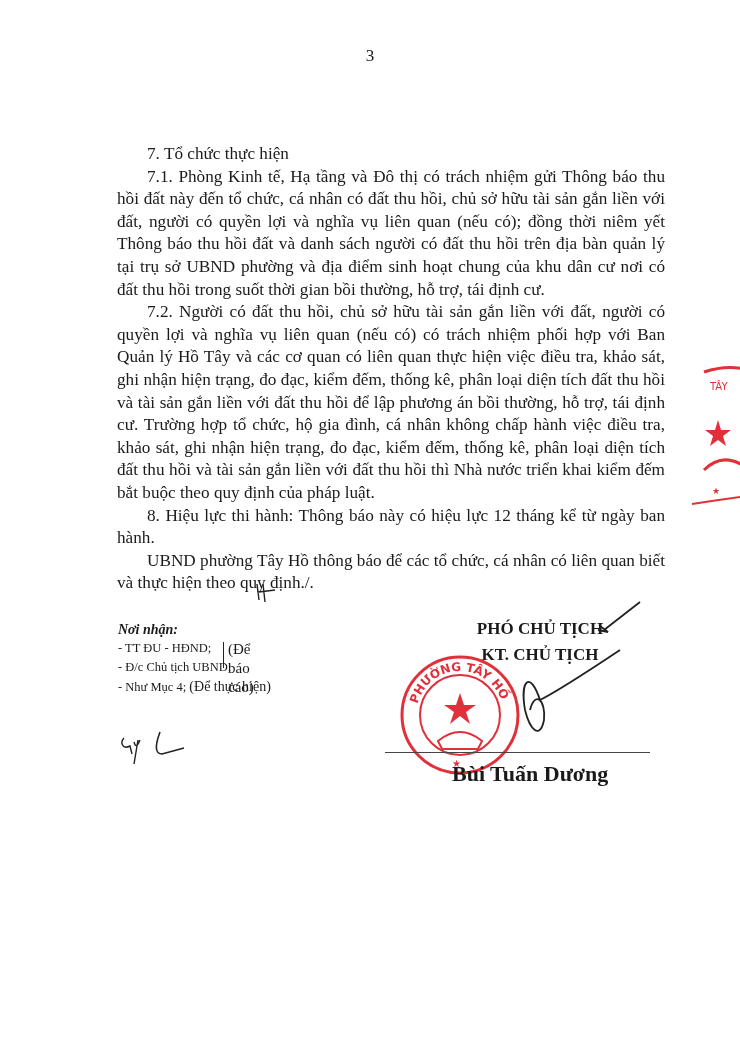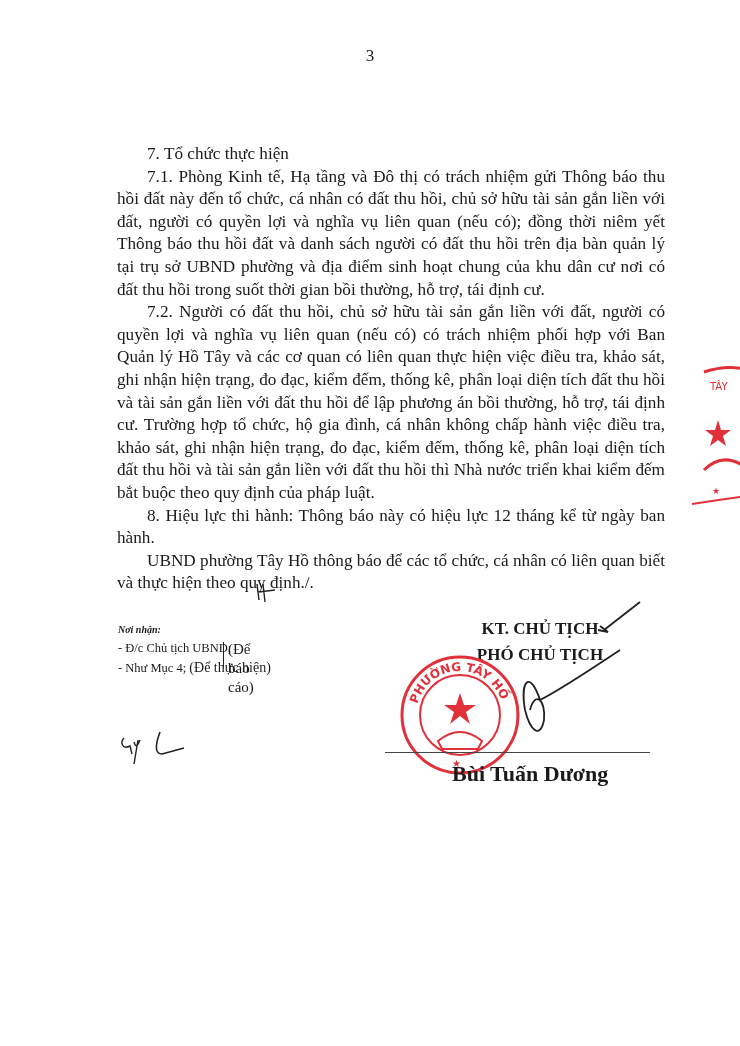--- a/index.html
+++ b/index.html
@@ -3,21 +3,21 @@
 <meta charset="utf-8">
 <style>
   html, body { margin: 0; padding: 0; background: #ffffff; }
   body { width: 740px; height: 1046px; position: relative; overflow: hidden;
          font-family: "Liberation Serif", "DejaVu Serif", serif; color: #1a1a1a; }
   .page-number { position: absolute; top: 46px; left: 0; width: 740px; text-align: center; font-size: 17px; }
   .body-text { position: absolute; left: 117px; top: 97px; width: 548px; font-size: 17.2px; line-height: 22.6px; text-align: justify; margin-top: 46px; }
   .body-text p { margin: 0; }
   .indent { text-indent: 30px; }
   .recipients { position: absolute; left: 118px; top: 620px; font-size: 12.5px; line-height: 19px; }
-  .recipients .title { font-weight: bold; font-style: italic; font-size: 10px; }
+  .recipients .title { font-weight: bold; font-style: italic; font-size: 14px; }
   .recipients .small { font-size: 14px; }
   .bracket { display: inline-block; border-left: 1.2px solid #222; height: 26px; vertical-align: top; position: absolute; left: 105px; top: 22px; }
   .bracket-note { position: absolute; left: 110px; top: 20px; font-size: 15px; }
   .signature-block { position: absolute; left: 440px; top: 616px; width: 200px; text-align: center; font-weight: bold; font-size: 17px; line-height: 26px; }
   .signer { position: absolute; left: 452px; top: 761px; font-weight: bold; font-size: 22px; }
   .stamp { position: absolute; left: 398px; top: 653px; width: 125px; height: 125px; }
   .edge-stamp { position: absolute; left: 688px; top: 360px; width: 52px; height: 150px; }
   .scribble { position: absolute; }
   .rule { position: absolute; left: 385px; top: 752px; width: 265px; border-top: 1px solid #444; }
 </style>
@@ -29,38 +29,39 @@
 <div class="body-text">
   <p class="indent">7. Tổ chức thực hiện</p>
   <p class="indent">7.1. Phòng Kinh tế, Hạ tầng và Đô thị có trách nhiệm gửi Thông báo thu hồi đất này đến tổ chức, cá nhân có đất thu hồi, chủ sở hữu tài sản gắn liền với đất, người có quyền lợi và nghĩa vụ liên quan (nếu có); đồng thời niêm yết Thông báo thu hồi đất và danh sách người có đất thu hồi trên địa bàn quản lý tại trụ sở UBND phường và địa điểm sinh hoạt chung của khu dân cư nơi có đất thu hồi trong suốt thời gian bồi thường, hỗ trợ, tái định cư.</p>
   <p class="indent">7.2. Người có đất thu hồi, chủ sở hữu tài sản gắn liền với đất, người có quyền lợi và nghĩa vụ liên quan (nếu có) có trách nhiệm phối hợp với Ban Quản lý Hồ Tây và các cơ quan có liên quan thực hiện việc điều tra, khảo sát, ghi nhận hiện trạng, đo đạc, kiểm đếm, thống kê, phân loại diện tích đất thu hồi và tài sản gắn liền với đất thu hồi để lập phương án bồi thường, hỗ trợ, tái định cư. Trường hợp tổ chức, hộ gia đình, cá nhân không chấp hành việc điều tra, khảo sát, ghi nhận hiện trạng, đo đạc, kiểm đếm, thống kê, phân loại diện tích đất thu hồi và tài sản gắn liền với đất thu hồi thì Nhà nước triển khai kiểm đếm bắt buộc theo quy định của pháp luật.</p>
   <p class="indent">8. Hiệu lực thi hành: Thông báo này có hiệu lực 12 tháng kể từ ngày ban hành.</p>
   <p class="indent">UBND phường Tây Hồ thông báo để các tổ chức, cá nhân có liên quan biết và thực hiện theo quy định./.</p>
 </div>
 
 <div class="recipients">
   <div class="title">Nơi nhận:</div>
+  <div>- TT ĐU - HĐND;</div>
   <div>- Đ/c Chủ tịch UBND;</div>
   <span class="bracket"></span>
   <span class="bracket-note">(Để báo cáo)</span>
   <div><span>- Như Mục 4;</span> <span class="small">(Để thực hiện)</span></div>
 </div>
 
 <svg class="scribble" style="left:118px;top:728px" width="80" height="40" viewBox="0 0 80 40">
   <path d="M6 10 C2 14,4 22,12 18 L14 26 M16 14 q2 8 6 -2 M20 12 l-4 24" stroke="#222" fill="none" stroke-width="1.4"></path>
   <path d="M42 4 C36 20,38 26,44 26 L66 20" stroke="#222" fill="none" stroke-width="1.6"></path>
 </svg>
 
 <svg class="scribble" style="left:253px;top:580px" width="30" height="24" viewBox="0 0 30 24">
   <path d="M4 4 L6 20 M10 4 L12 22 M6 12 L22 10" stroke="#222" fill="none" stroke-width="1.4"></path>
 </svg>
 
 <div class="signature-block">
+  <div>PHÓ CHỦ TỊCH</div>
   <div>KT. CHỦ TỊCH</div>
-  <div>PHÓ CHỦ TỊCH</div>
 </div>
 
 <svg class="scribble" style="left:500px;top:600px" width="160" height="160" viewBox="0 0 160 160">
   <path d="M140 2 L104 30 M100 26 L108 32 L98 30" stroke="#222" fill="none" stroke-width="1.8"></path>
   <path d="M120 50 C90 70,60 90,40 100 C30 70,20 80,25 110 C30 130,40 140,44 120 C46 100,35 90,30 110" stroke="#222" fill="none" stroke-width="1.8"></path>
 </svg>
 
 <svg class="stamp" viewBox="0 0 125 125">
   <circle cx="62" cy="62" r="58" stroke="#e0303a" stroke-width="3" fill="none"></circle>
   <circle cx="62" cy="62" r="40" stroke="#e0303a" stroke-width="2" fill="none"></circle>

